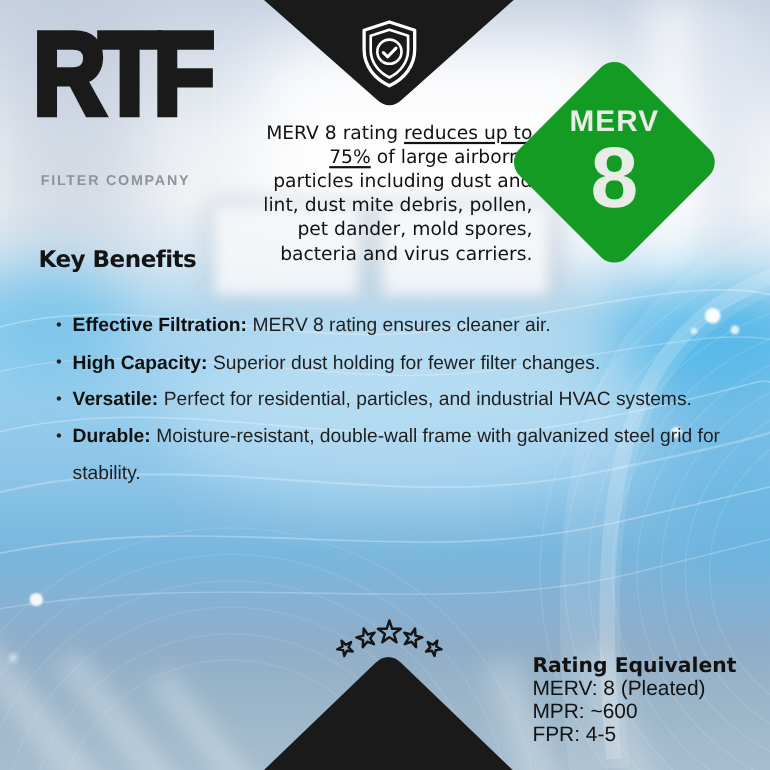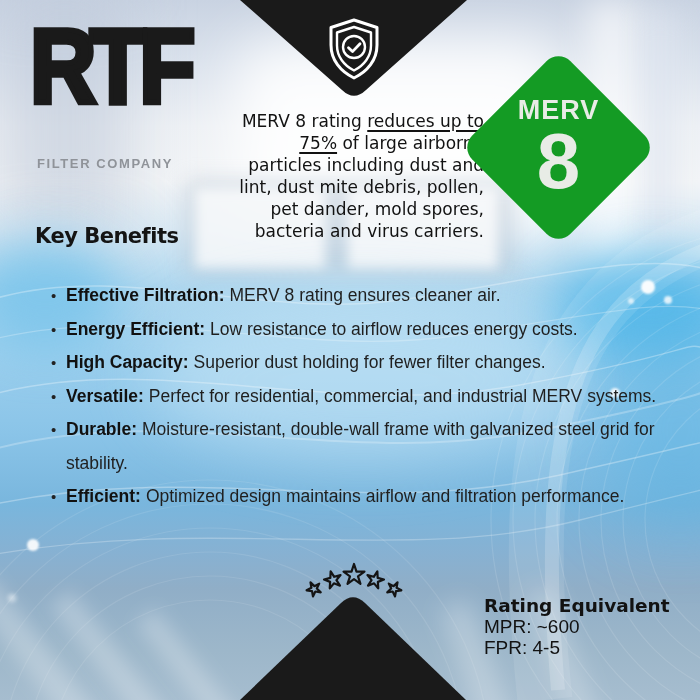--- a/index.html
+++ b/index.html
@@ -147,39 +147,38 @@
   <div class="diamond">
     <div class="diamond-inner">
       <div class="merv">MERV</div>
       <div class="num">8</div>
     </div>
   </div>
 
   <div class="kb-head">Key Benefits</div>
   <ul class="kb-list">
     <li><span class="kb-label">Effective Filtration:</span><span>MERV 8 rating ensures cleaner air.</span></li>
-    <li><span class="kb-label">Energy Efficient:</span><span>Low resistance to airflow reduces energy costs.</span></li>
     <li><span class="kb-label">High Capacity:</span><span>Superior dust holding for fewer filter changes.</span></li>
-    <li><span class="kb-label">Versatile:</span><span>Perfect for residential, commercial, and industrial MERV systems.</span></li>
+    <li><span class="kb-label">Versatile:</span><span>Perfect for residential, particles, and industrial HVAC systems.</span></li>
     <li><span class="kb-label">Durable:</span><span>Moisture-resistant, double-wall frame with galvanized steel grid for stability.</span></li>
-    <li><span class="kb-label">Efficient:</span><span>Optimized design maintains airflow and filtration performance.</span></li>
   </ul>
 
   <svg class="shape" style="left:290px;top:560px;" width="130" height="45" viewBox="0 0 130 45">
     <g fill="none" stroke="#141414" stroke-width="2.2" stroke-linejoin="round">
       <path vector-effect="non-scaling-stroke" transform="translate(24,29) rotate(-28) scale(7.5)" d="M0,-1 L0.2245,-0.309 L0.951,-0.309 L0.363,0.118 L0.588,0.809 L0,0.382 L-0.588,0.809 L-0.363,0.118 L-0.951,-0.309 L-0.2245,-0.309 Z"></path>
       <path vector-effect="non-scaling-stroke" transform="translate(43,20) rotate(-15) scale(9)" d="M0,-1 L0.2245,-0.309 L0.951,-0.309 L0.363,0.118 L0.588,0.809 L0,0.382 L-0.588,0.809 L-0.363,0.118 L-0.951,-0.309 L-0.2245,-0.309 Z"></path>
       <path vector-effect="non-scaling-stroke" transform="translate(64,15) scale(11)" d="M0,-1 L0.2245,-0.309 L0.951,-0.309 L0.363,0.118 L0.588,0.809 L0,0.382 L-0.588,0.809 L-0.363,0.118 L-0.951,-0.309 L-0.2245,-0.309 Z"></path>
       <path vector-effect="non-scaling-stroke" transform="translate(85,20) rotate(15) scale(9)" d="M0,-1 L0.2245,-0.309 L0.951,-0.309 L0.363,0.118 L0.588,0.809 L0,0.382 L-0.588,0.809 L-0.363,0.118 L-0.951,-0.309 L-0.2245,-0.309 Z"></path>
       <path vector-effect="non-scaling-stroke" transform="translate(104,29) rotate(28) scale(7.5)" d="M0,-1 L0.2245,-0.309 L0.951,-0.309 L0.363,0.118 L0.588,0.809 L0,0.382 L-0.588,0.809 L-0.363,0.118 L-0.951,-0.309 L-0.2245,-0.309 Z"></path>
     </g>
   </svg>
   <svg class="shape" style="left:0;top:585px;" width="700" height="115" viewBox="0 585 700 115">
     <path d="M240,700 L341,603 Q353,591.5 365,603 L466,700 Z" fill="#1a1a1a"></path>
   </svg>
 
   <div class="rating">
     <div class="rh">Rating Equivalent</div>
+    <div>MERV: 8 (Pleated)</div>
     <div>MPR: ~600</div>
     <div>FPR: 4-5</div>
   </div>
 
 </div>
 
 </body></html>

